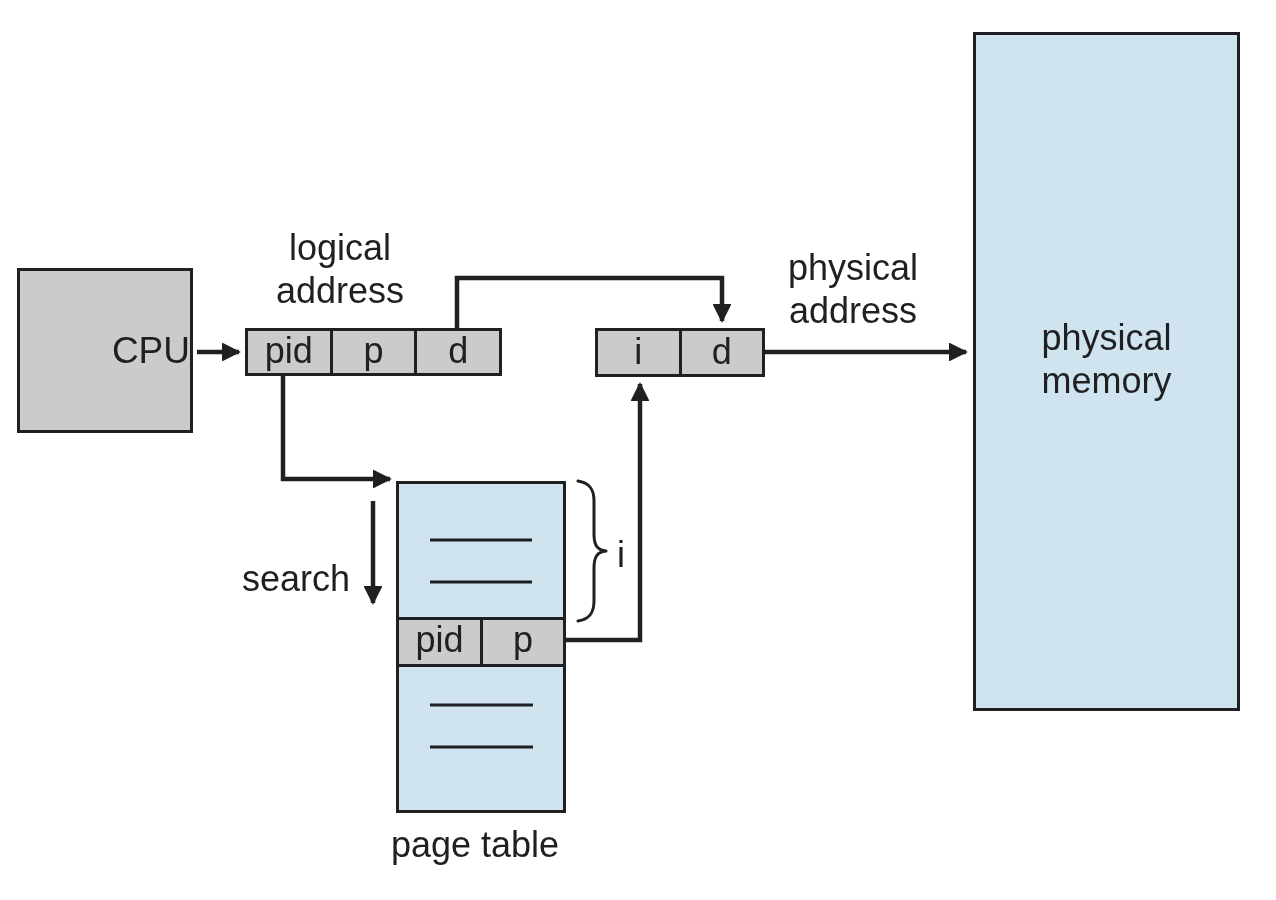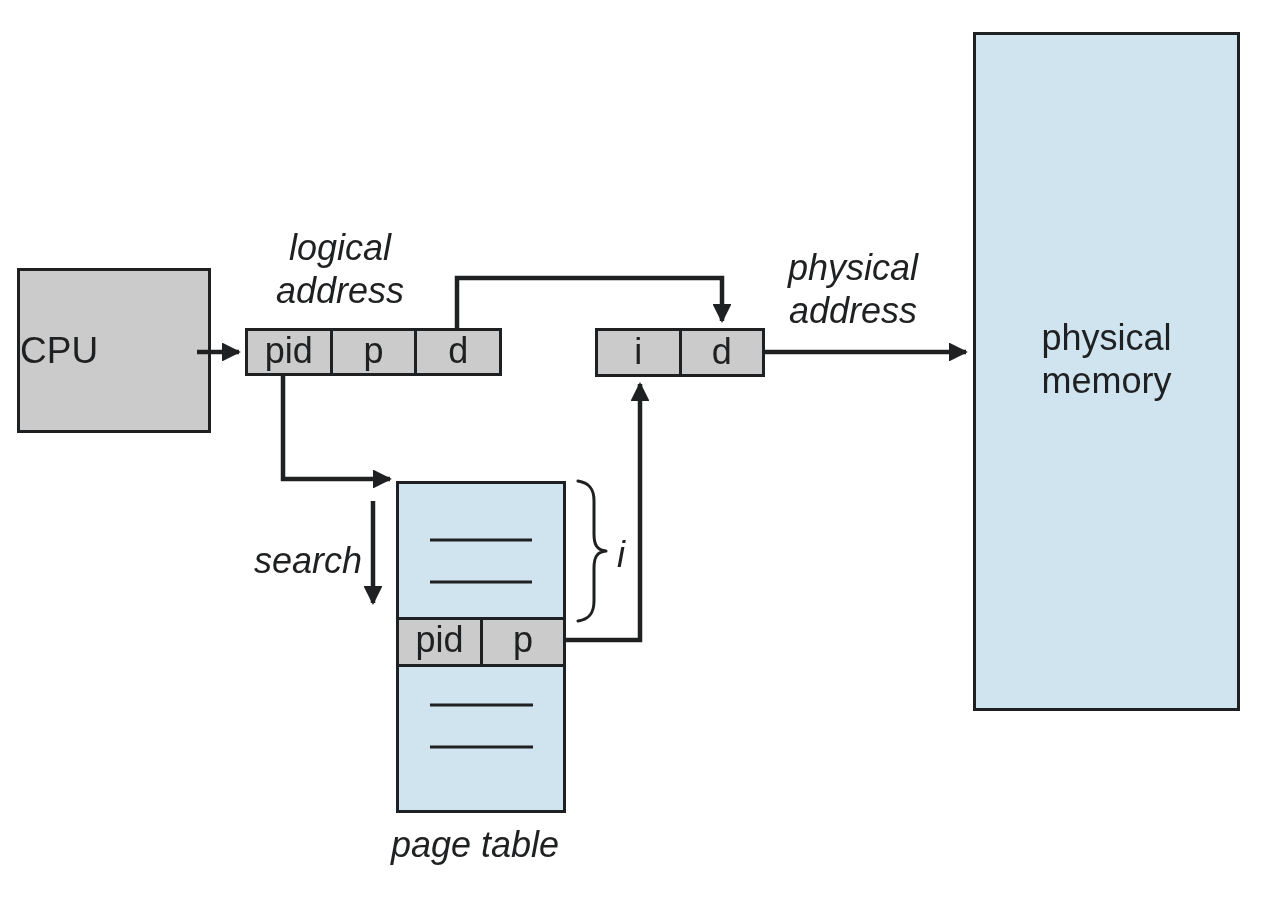--- a/index.html
+++ b/index.html
@@ -27,27 +27,26 @@
   .gray { background: var(--gray-fill); }
   .blue { background: var(--blue-fill); }
 
   .label {
     position: absolute;
     font-size: 36px;
     line-height: 43px;
     white-space: pre-line;
     text-align: center;
     color: var(--line);
-    font-style: italic;
   }
 
   
   .cpu-box {
-    left: 17px; top: 268px; width: 194px; height: 165px;
-    display: flex; align-items: center; justify-content: flex-start;
+    left: 17px; top: 268px; width: 176px; height: 165px;
+    display: flex; align-items: center; justify-content: flex-end;
     font-size: 37px;
   }
 
   
   .register {
     position: absolute;
     display: flex;
     border: 3px solid var(--line);
     background: var(--gray-fill);
   }
@@ -86,21 +85,21 @@
     position: absolute;
     left: 0; right: 0; top: 281px;
     font-size: 36px; line-height: 43px;
     text-align: center;
     white-space: pre-line;
   }
 
   
   .logical-address-label  { left: 250px; top: 226px; width: 180px; }
   .physical-address-label { left: 763px; top: 246px; width: 180px; }
-  .search-label           { left: 242px; top: 539px; width: 120px; text-align: right; }
+  .search-label           { left: 242px; top: 557px; width: 120px; text-align: left; }
   .index-label            { left: 606px; top: 533px; width: 30px; }
   .page-table-label       { left: 385px; top: 823px; width: 180px; }
 
   
   svg.connectors {
     position: absolute;
     left: 0; top: 0;
     width: 1276px; height: 900px;
     pointer-events: none;
   }

